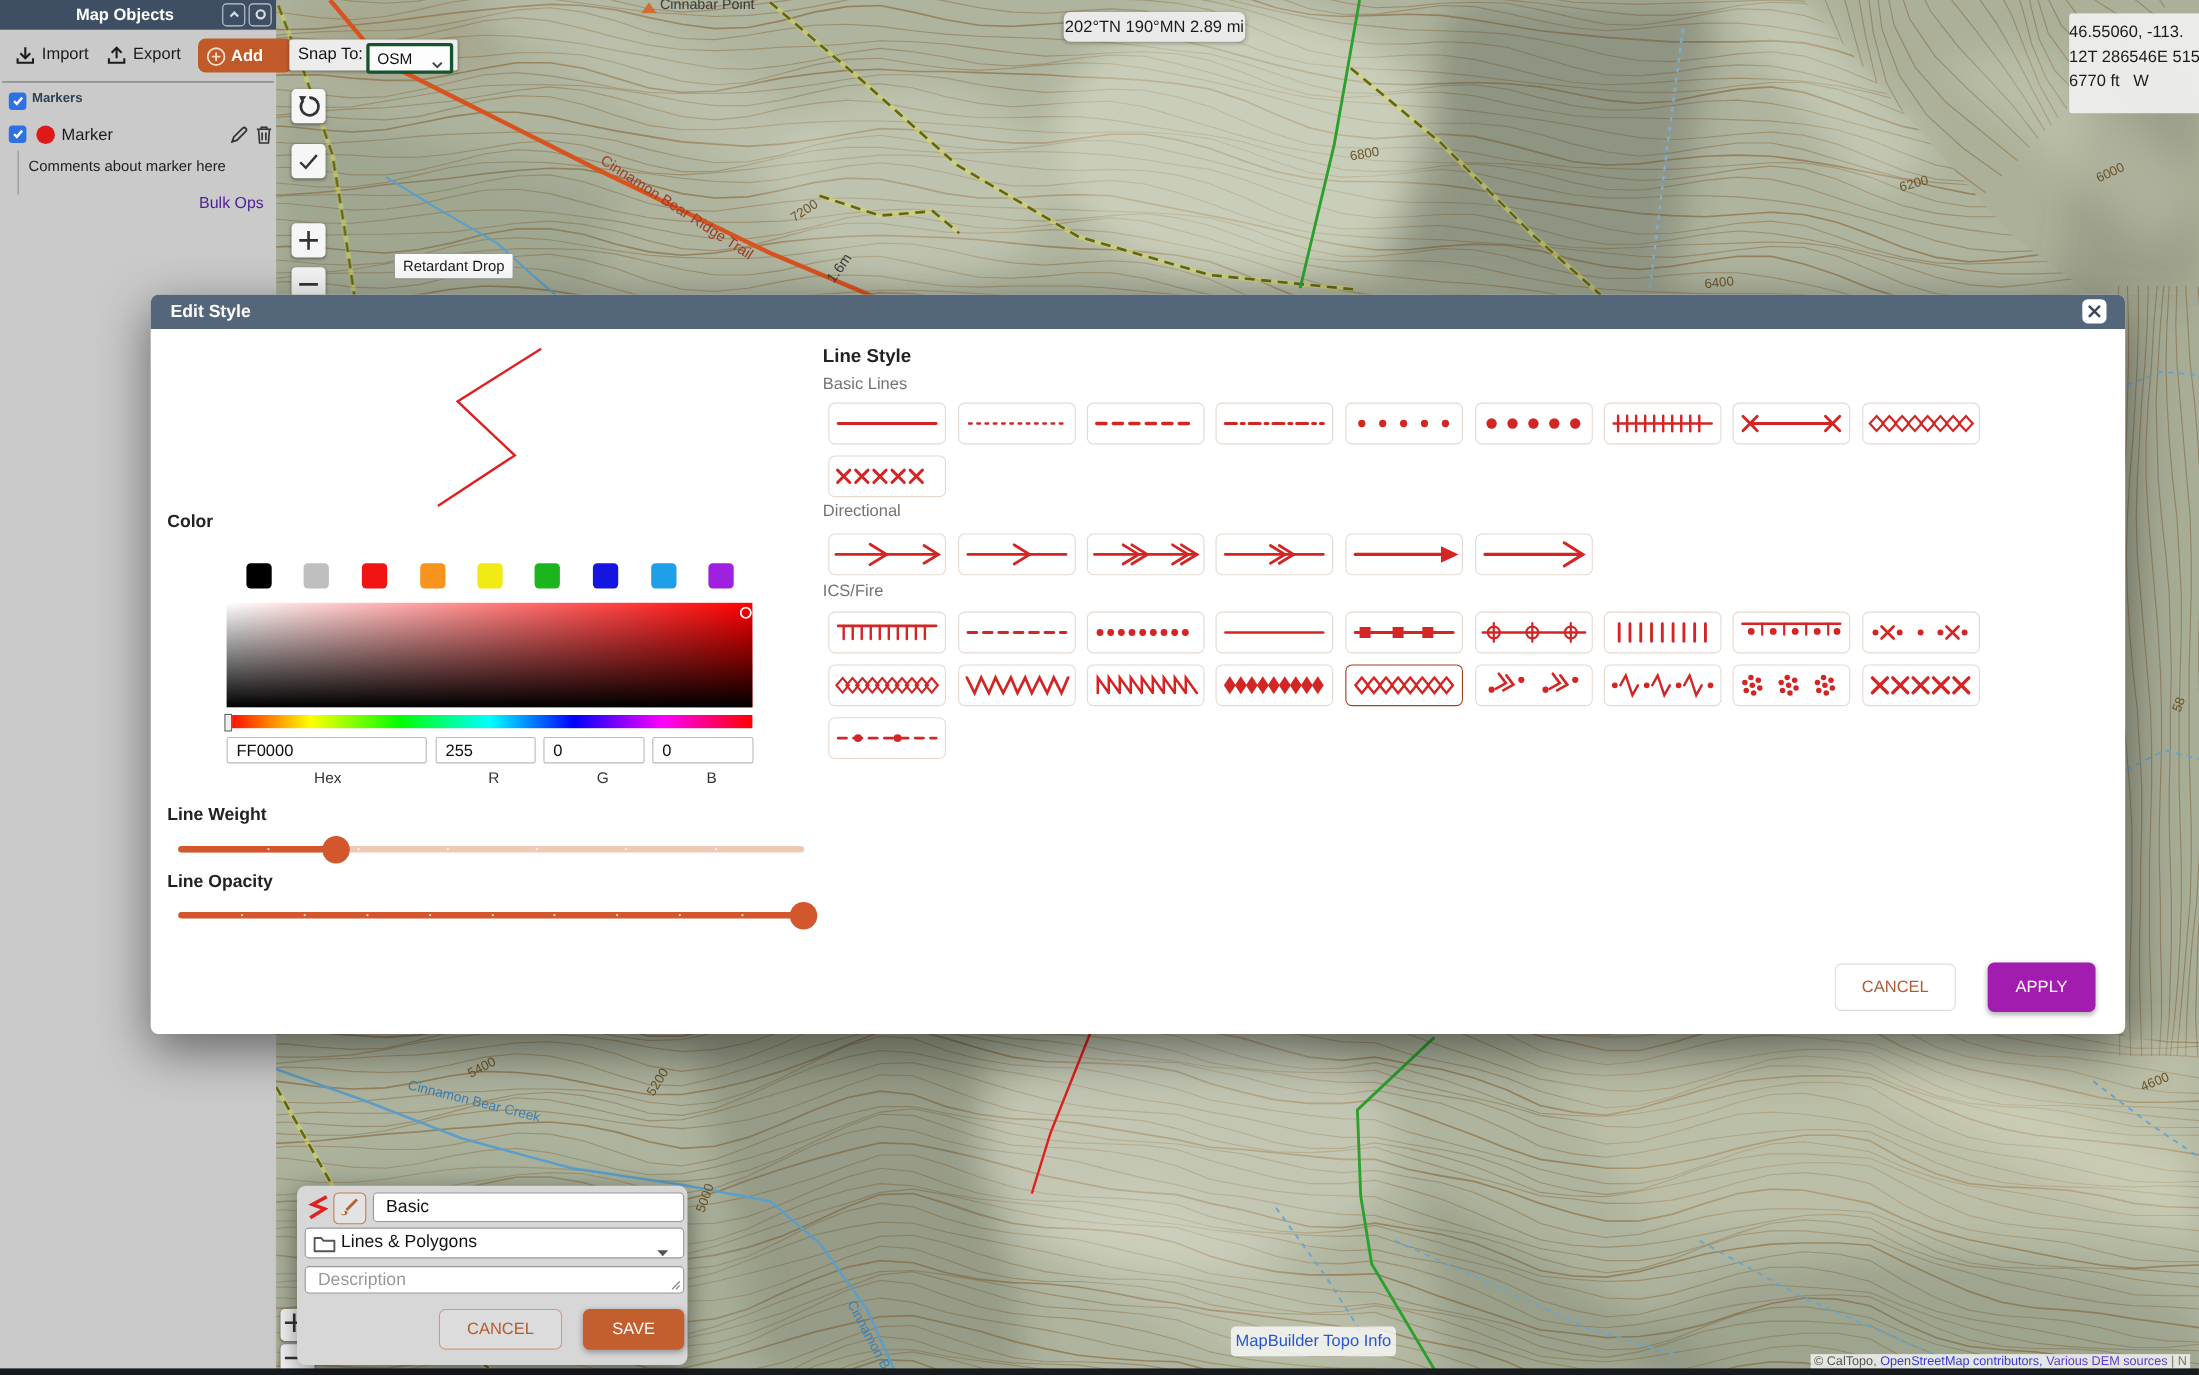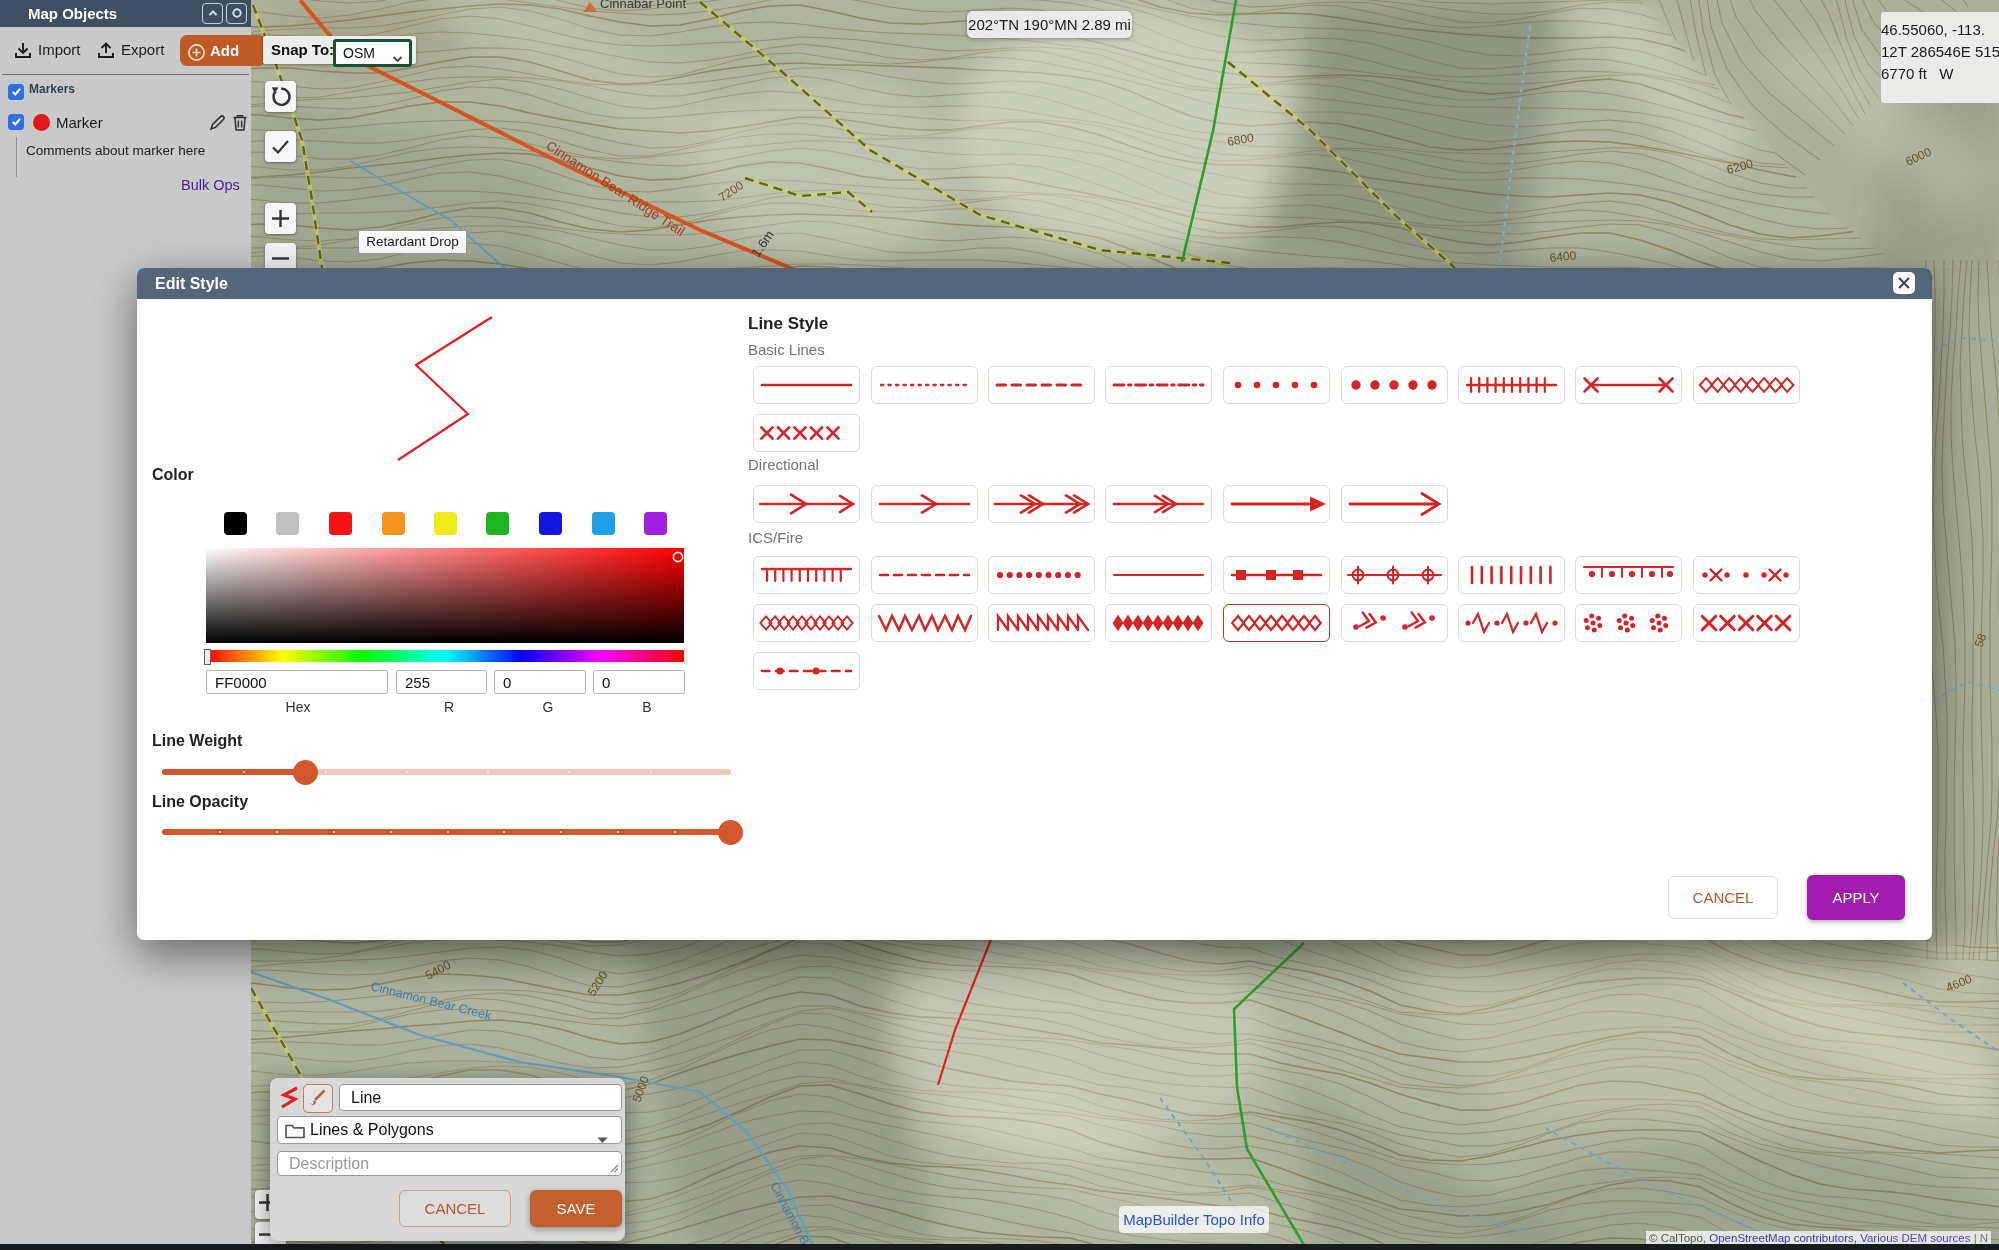--- a/index.html
+++ b/index.html
@@ -1,38 +1,38 @@
 <!DOCTYPE html>
 <html><head><meta charset="utf-8"><style>
 html,body{margin:0;padding:0}
 #stage{position:relative;width:1999px;height:1250px;overflow:hidden;
  font-family:"Liberation Sans",sans-serif;background:#b6bdab}
 .abs{position:absolute}
 
 #lp{left:0;top:0;width:251px;height:1250px;background:#cacaca}
 #lph{left:0;top:0;width:251px;height:27px;background:#3f4f63;color:#fff;
  font-weight:bold;font-size:15px;line-height:27px;text-align:left}
-#lph span{margin-left:28px}
+#lph span{margin-left:69px}
 .hbtn{top:3px;width:19px;height:19px;border:1.6px solid #c7ccd3;border-radius:4px;color:#d7dce2}
 .hbtn svg{display:block;margin:2.5px auto}
 #lpdiv{left:2px;top:74px;width:247px;height:0;border-top:1.4px solid #6e6e6e}
 #addbtn{left:180px;top:35px;width:86px;height:31px;background:#c05a28;border-radius:7px;color:#fff;
  font-size:15px;font-weight:bold;line-height:31px}
 .ietxt{font-size:15px;color:#1b1b1b;top:41px}
 .cb{width:16px;height:16px;background:#2e71e5;border-radius:3.5px}
 .cb svg{display:block;margin:2px auto}
 #mktxt{left:29px;top:82px;font-size:12px;font-weight:bold;color:#2e4154}
 #mrtxt{left:56px;top:114px;font-size:15px;color:#1b1b1b}
 #cmt{left:26px;top:143px;font-size:13.5px;color:#222}
 #vline{left:16px;top:137px;width:0;height:40px;border-left:1.6px solid #8f8f8f}
 #bulk{left:181px;top:177px;font-size:14.5px;color:#4c1d95}
 
 #snap{left:263px;top:36px;width:153px;height:28px;background:#ececec;border-radius:2px;
  box-shadow:0 1px 3px rgba(0,0,0,.35);font-size:15px;color:#111;line-height:28px}
-#snap b{font-weight:bold;margin-left:8px}
+#snap b{font-weight:normal;margin-left:8px}
 #osm{position:absolute;right:4px;top:3px;width:73px;height:22px;border:3px solid #14532d;
  border-radius:3px;background:#fdfdfd;font-size:14px;line-height:22px}
 #osm span{margin-left:7px}
 .mbtn{left:265px;width:31px;height:31px;background:#f6f6f6;border-radius:4px;
  box-shadow:0 1px 3px rgba(0,0,0,.4)}
 .mbtn svg{display:block;margin:3px auto}
 .tip{background:#fdfdfd;border:1px solid #9a9a9a;font-size:13.5px;color:#1b1b1b;text-align:center}
 #ret{left:358px;top:230px;width:107px;height:22px;line-height:22px;border-radius:2px}
 #bear{left:967px;top:11px;width:165px;height:27px;line-height:27px;border-radius:6px;
  background:#eaeaea;border:none;font-size:15px;box-shadow:0 1px 4px rgba(0,0,0,.3)}
@@ -951,21 +951,21 @@
         </svg></div>
       <div id="brush" class="abs">
         <span style="position:absolute;left:2px;top:2px"><svg width="22" height="22" viewBox="0 0 22 22">
             <g>
               <path d="M18.5 3.5 L9 13" stroke="#b5632f" stroke-width="2.6"></path>
               <path d="M8.2 13.6c-2 .6-2.2 2.6-4.2 3 1.4 1.6 4.4 1.4 5.6-.2.8-1 .2-2.4-1.4-2.8z" fill="#b5632f"></path>
               <circle cx="6.3" cy="15.8" r="1.3" fill="#fff"></circle>
             </g>
           </svg></span>
       </div>
-      <div class="abs mfinp" style="left:69px;top:6px;width:283px;height:27px;line-height:25px"><span style="margin-left:11px">Line</span></div>
+      <div class="abs mfinp" style="left:69px;top:6px;width:283px;height:27px;line-height:25px"><span style="margin-left:11px">Basic</span></div>
       <div class="abs mfinp" style="left:7px;top:38px;width:345px;height:28px;line-height:26px"><span style="position:absolute;left:6px;top:5px"><svg width="22" height="18" viewBox="0 0 22 18">
             <path d="M2 15.5V3.5h6l2 2.4h10v9.6z" stroke="#555" stroke-width="1.7" fill="none" stroke-linejoin="round"></path>
           </svg></span><span style="margin-left:32px">Lines &amp; Polygons</span><span style="position:absolute;right:12px;top:10px"><svg width="13" height="9" viewBox="0 0 13 9">
             <path d="M1.5 1.5 L6.5 7 L11.5 1.5 Z" fill="#555"></path>
           </svg></span></div>
       <div class="abs mfinp" style="left:7px;top:73px;width:345px;height:25px;line-height:23px;color:#999"><span style="margin-left:11px">Description</span><svg style="position:absolute;right:2px;bottom:2px" width="10" height="10">
           <path d="M2 9L9 2M5.5 9L9 5.5" stroke="#888" stroke-width="1.2"></path>
         </svg></div>
       <div id="mcancel" class="abs">CANCEL</div>
       <div id="msave" class="abs">SAVE</div>

